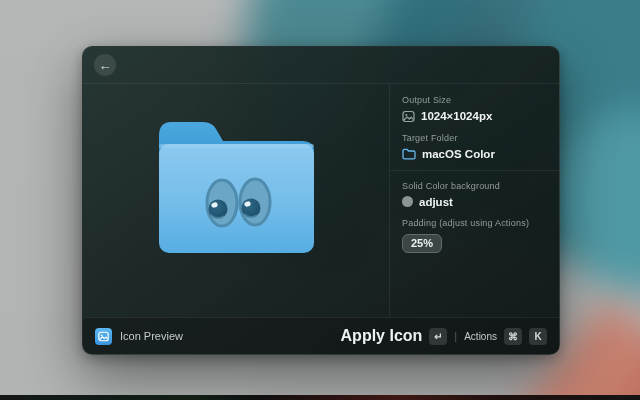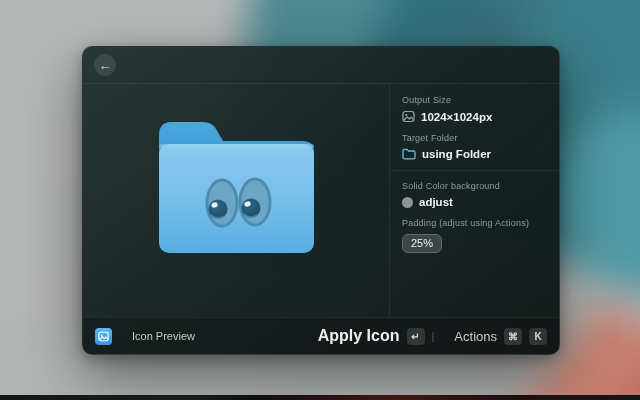--- a/index.html
+++ b/index.html
@@ -37,37 +37,37 @@
 
   .win-main { flex:1 1 auto; display:flex; min-height:0; }
 
   
   .preview-pane { flex:1 1 auto; display:flex; align-items:center; justify-content:center; }
   .folder-wrap { transform:translateY(-13px); }
 
   
   .sidebar { flex:0 0 170px; border-left:1px solid rgba(255,255,255,.07); padding:9px 12px 0; }
   .side-label { font-size:9px; letter-spacing:.2px; color:#939d9c; margin-bottom:5px; }
-  .side-row { display:flex; align-items:center; gap:6px; font-size:11.5px; font-weight:700; color:#f0f3f3; margin-bottom:10px; }
+  .side-row { display:flex; gap:6px; font-size:11.5px; font-weight:700; color:#f0f3f3; margin-bottom:10px; }
   .side-row.no-icon { margin-bottom:10px; }
   .mt { margin-top:2px; }
   .side-divider { border-top:1px solid rgba(255,255,255,.07); margin:10px -12px 10px; }
   .swatch-dot { width:11px; height:11px; border-radius:50%; background:#8d9695; flex:0 0 11px; }
   .padding-badge { display:inline-block; background:#3c4645; border:1px solid #606b6a; border-radius:6px;
-    padding:2px 8px 3px; font-size:11px; font-weight:400; color:#eef1f1; }
+    padding:2px 8px 3px; font-size:11px; font-weight:700; color:#eef1f1; }
 
   
-  .win-footer { flex:0 0 37px; display:flex; align-items:center; gap:20px; padding:0 12px;
+  .win-footer { flex:0 0 37px; display:flex; align-items:center; gap:8px; padding:0 12px;
     border-top:1px solid rgba(255,255,255,.07); background:rgba(18,20,20,.45); border-radius:0 0 9px 9px; }
   .app-icon { width:17px; height:17px; border-radius:4px; background:linear-gradient(180deg,#5bb8f2,#3a93dd);
     display:flex; align-items:center; justify-content:center; flex:0 0 17px; }
   .footer-app-name { font-size:11px; color:#c6cbca; font-weight:400; }
   .footer-right { margin-left:auto; display:flex; align-items:center; gap:7px; }
   .footer-action-label { font-size:16px; font-weight:700; color:#eef1f1; }
-  .footer-actions-label { font-size:13px; font-weight:400; color:#c6cbca;margin-left:13px; }
+  .footer-actions-label { font-size:10px; font-weight:400; color:#c6cbca; }
   .kbd { display:inline-flex; align-items:center; justify-content:center; min-width:18px; height:17px;
     padding:0 4px; border-radius:4px; background:rgba(255,255,255,.13); color:#d3d8d7; font-size:10px; font-weight:600; }
   .footer-sep { color:rgba(255,255,255,.25); font-size:11px; }
 
   svg { display:block; }
 </style>
 </head>
 <body>
 
 <div class="wallpaper">
@@ -142,21 +142,21 @@
         </svg>
         <span>1024×1024px</span>
       </div>
 
       <div class="side-label">Target Folder</div>
 
       <div class="side-row">
         <svg width="14" height="12" viewBox="0 0 14 12">
           <path d="M1 3 Q1 1.3 2.6 1.3 H5.1 L6.4 3 H11.5 Q13 3 13 4.6 V9.2 Q13 10.8 11.5 10.8 H2.6 Q1 10.8 1 9.2 Z" fill="none" stroke="#67bbf0" stroke-width="1.3" stroke-linejoin="round"></path>
         </svg>
-        <span>using Folder</span>
+        <span>macOS Color</span>
       </div>
 
       <div class="side-divider"></div>
 
       <div class="side-label">Solid Color background</div>
       <div class="side-row">
         <span class="swatch-dot"></span>
         <span>adjust</span>
       </div>
 

